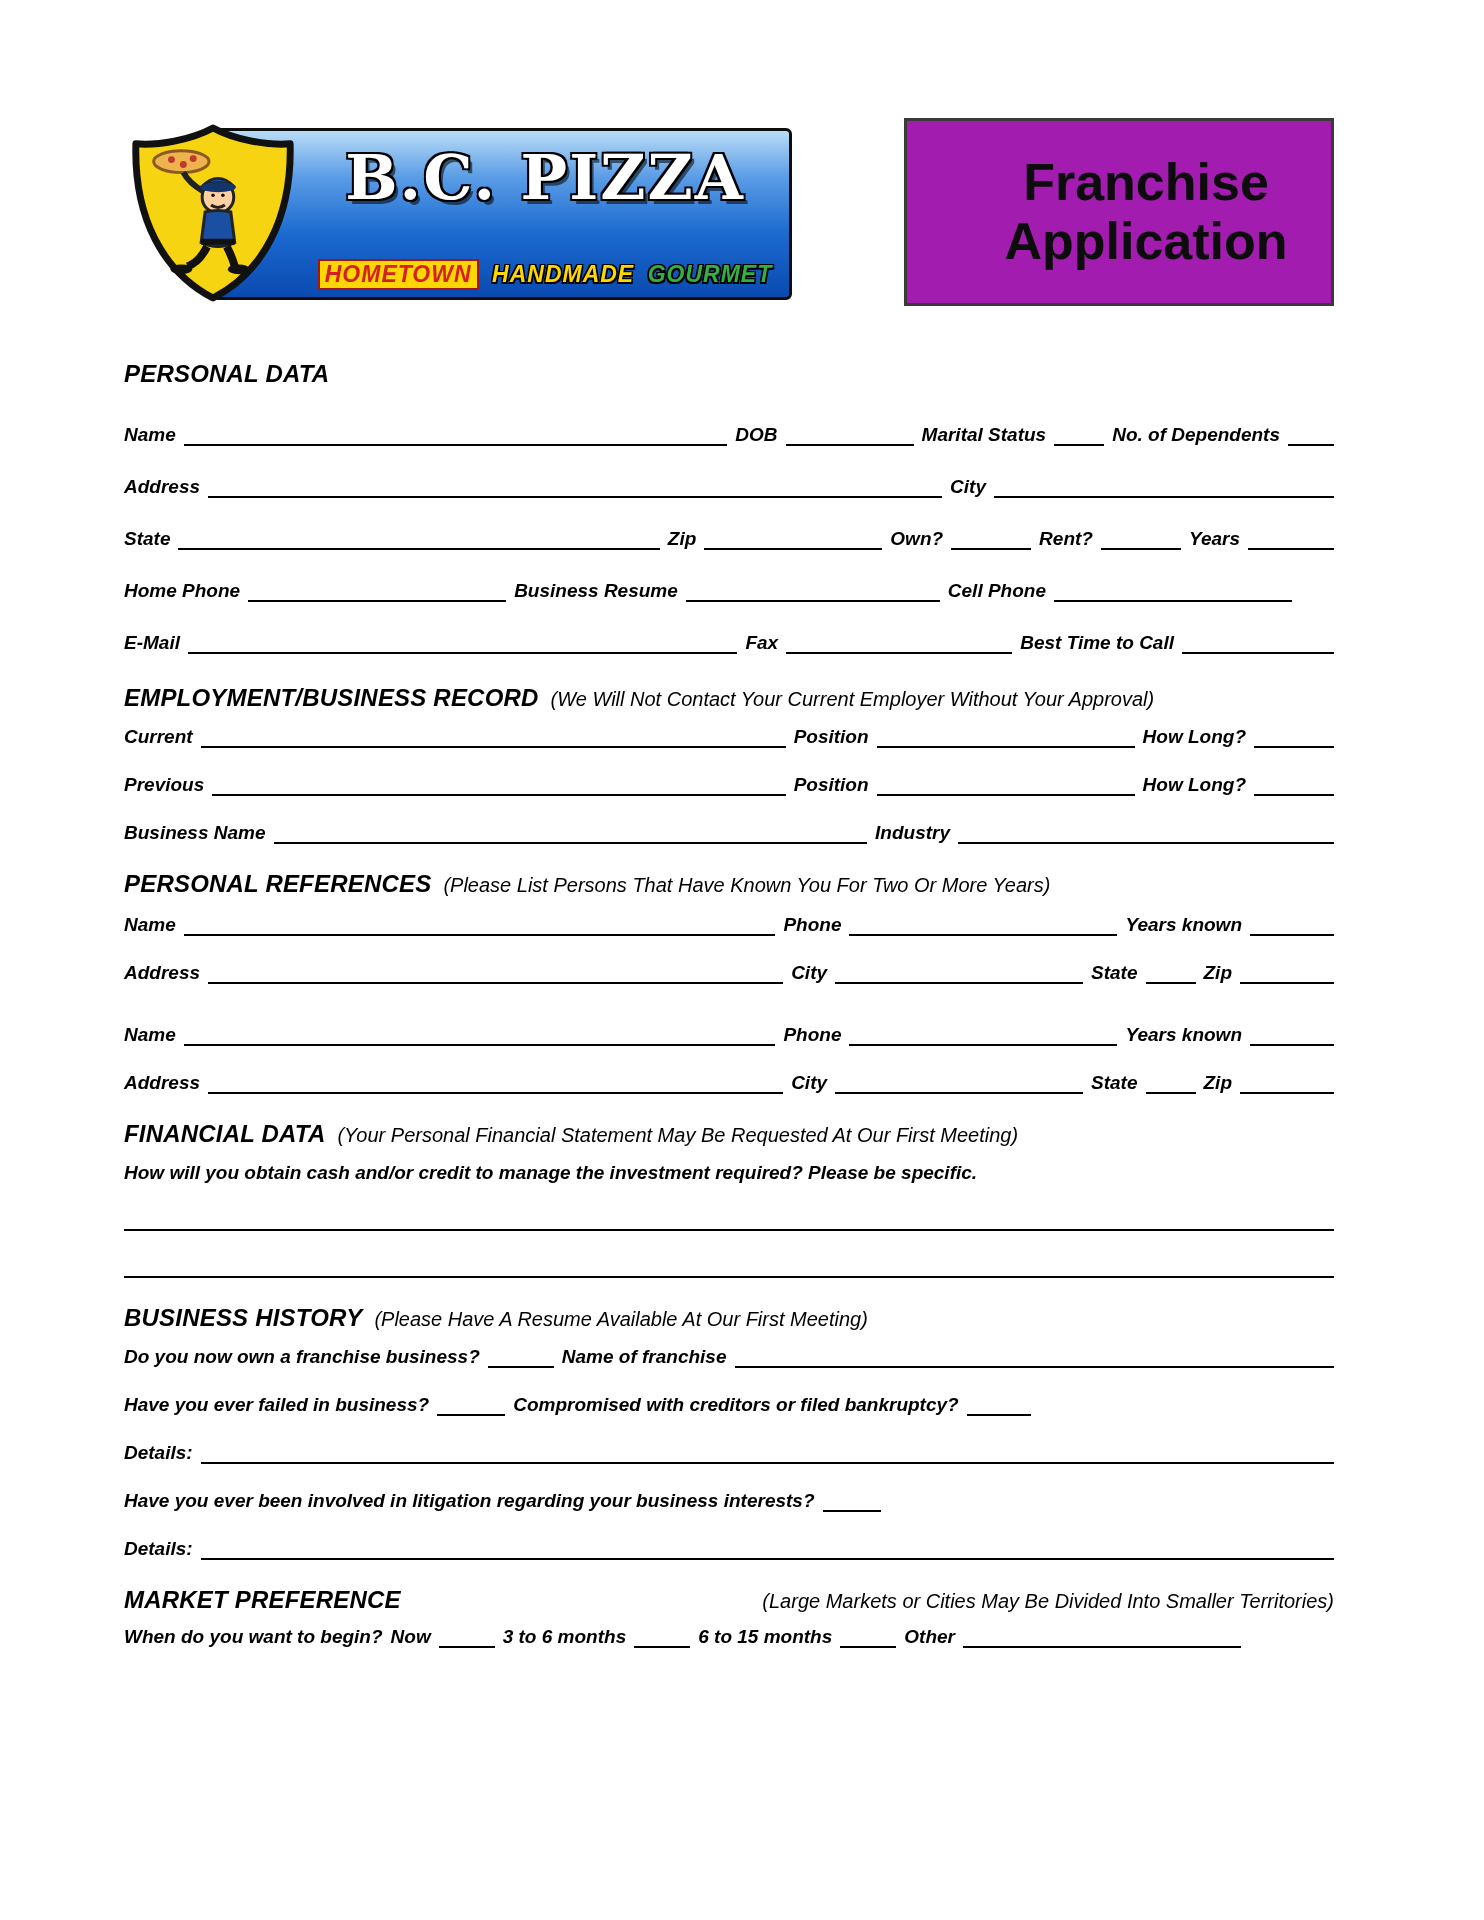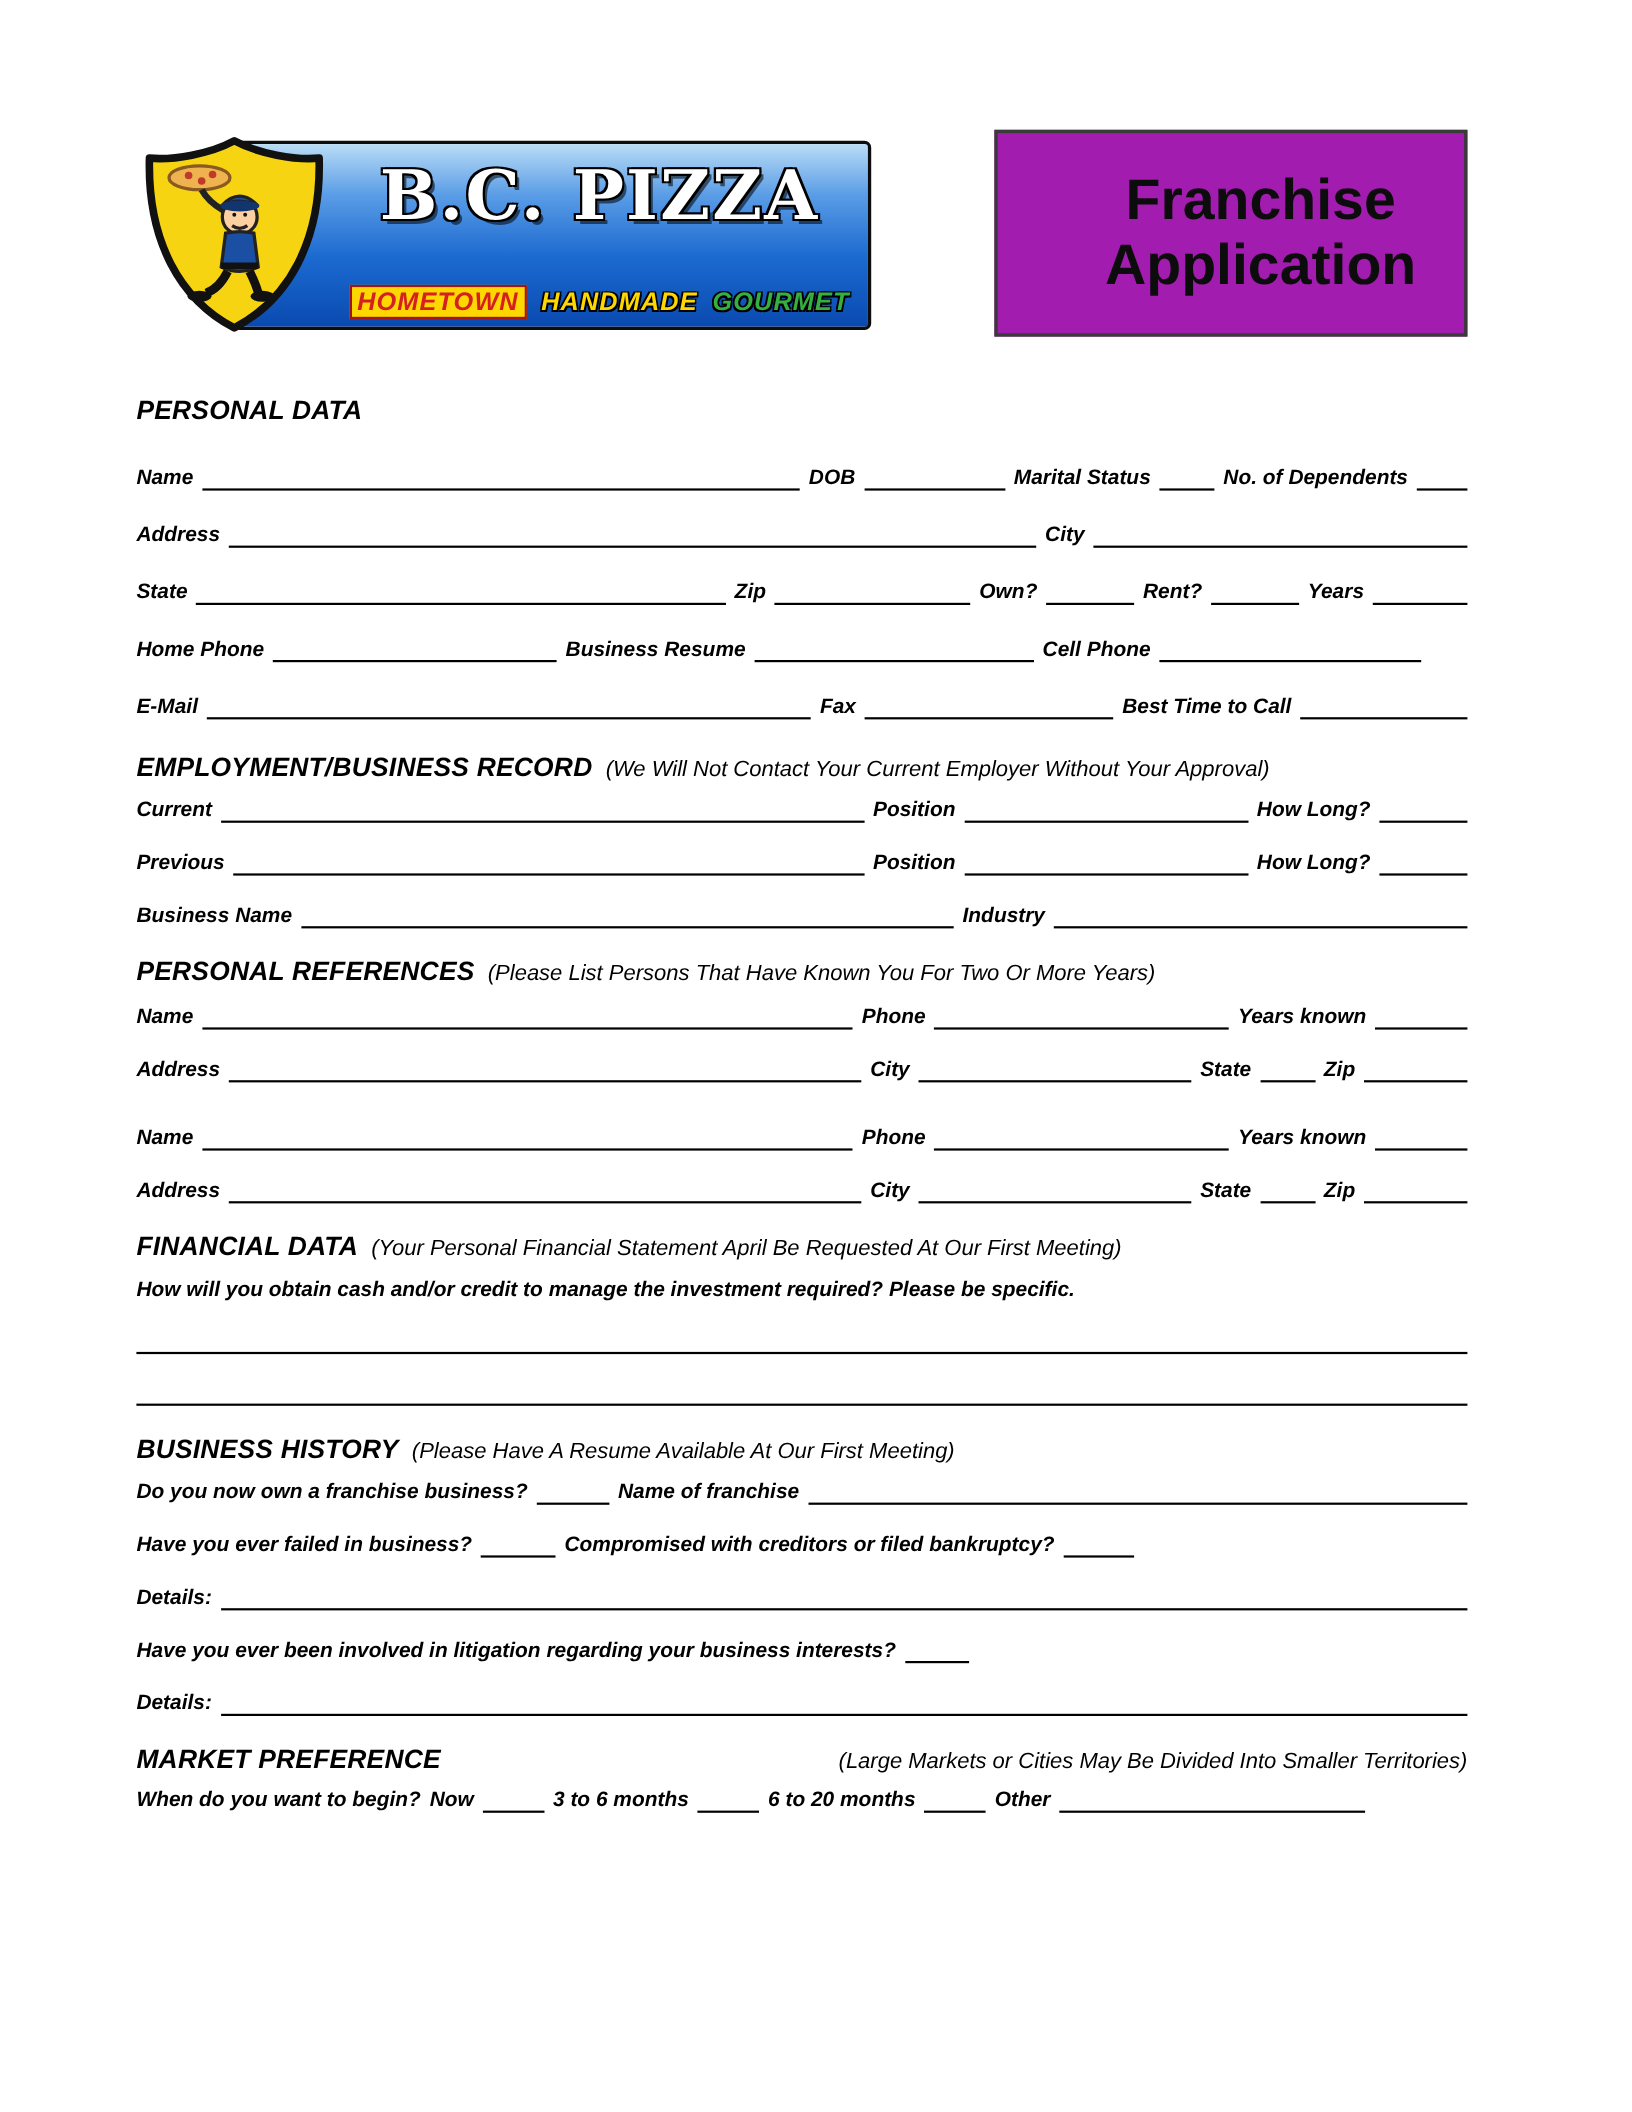--- a/index.html
+++ b/index.html
@@ -254,21 +254,21 @@
       <span class="lbl">State</span>
       <span class="blank" style="width:50px"></span>
       <span class="lbl">Zip</span>
       <span class="blank" style="width:94px"></span>
     </div>
   </section>
 
   <section class="sec-financial">
     <div class="sec-head">
       <h2 class="sec-title">FINANCIAL DATA</h2>
-      <span class="sec-note">(Your Personal Financial Statement April Be Requested At Our First Meeting)</span>
+      <span class="sec-note">(Your Personal Financial Statement May Be Requested At Our First Meeting)</span>
     </div>
 
 
     <div class="question">How will you obtain cash and/or credit to manage the investment required? Please be specific.</div>
 
     <div class="row">
       <span class="blank grow"></span>
     </div>
     <div class="row">
       <span class="blank grow"></span>
@@ -317,20 +317,20 @@
       <span class="sec-note">(Large Markets or Cities May Be Divided Into Smaller Territories)</span>
     </div>
 
 
     <div class="row">
       <span class="lbl">When do you want to begin?</span>
       <span class="lbl">Now</span>
       <span class="blank" style="width:56px"></span>
       <span class="lbl">3 to 6 months</span>
       <span class="blank" style="width:56px"></span>
-      <span class="lbl">6 to 20 months</span>
+      <span class="lbl">6 to 15 months</span>
       <span class="blank" style="width:56px"></span>
       <span class="lbl">Other</span>
       <span class="blank" style="width:278px"></span>
     </div>
   </section>
 
 </div>
 
 </body></html>

